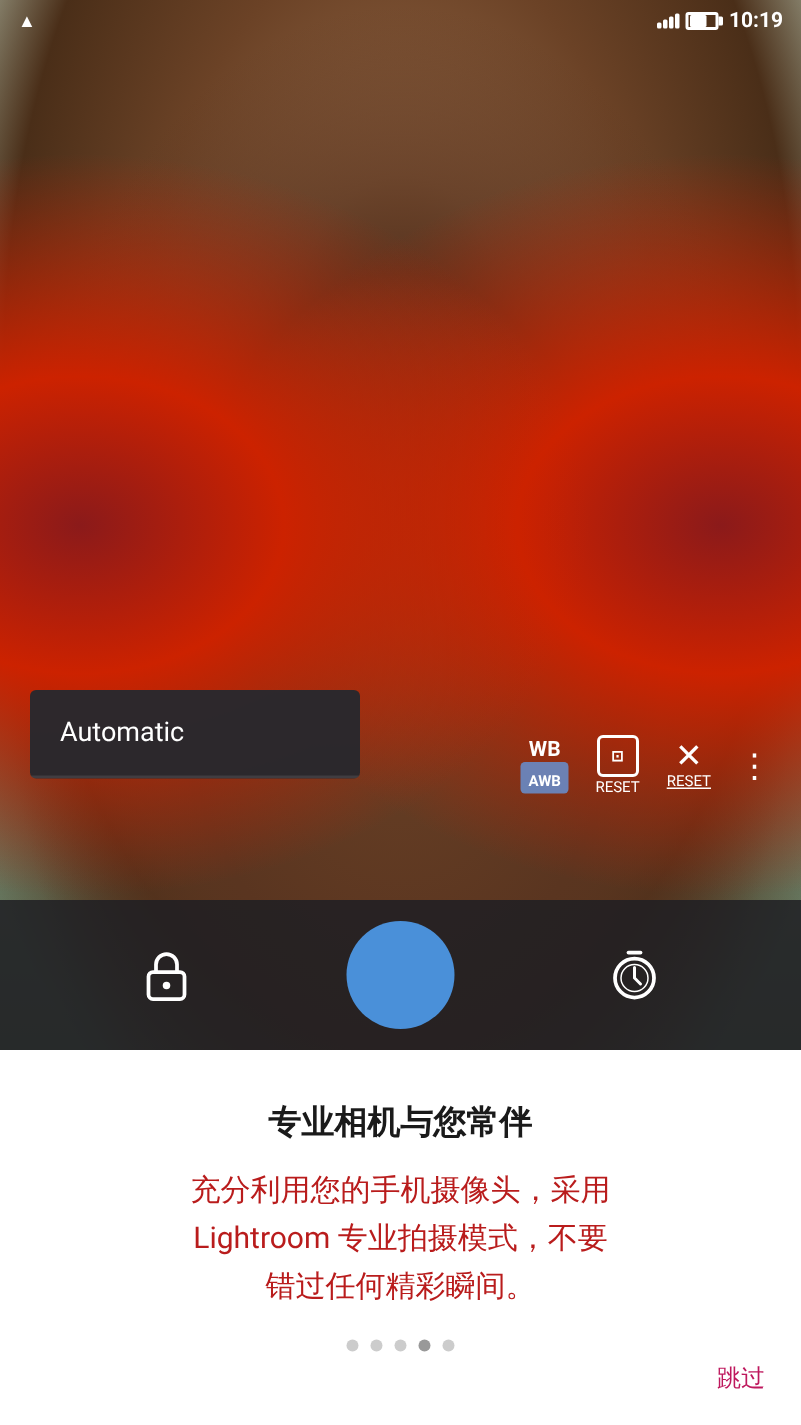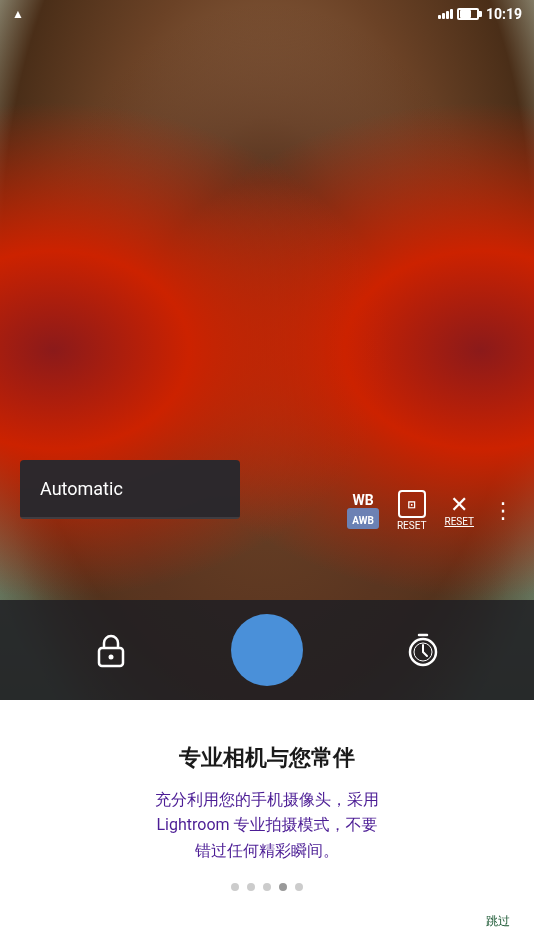--- a/index.html
+++ b/index.html
@@ -252,22 +252,22 @@
 
     .info-title {
       font-size: 22px;
       color: #1a1a1a;
       font-weight: bold;
       margin-bottom: 14px;
       text-align: center;
     }
 
     .info-desc {
-      font-size: 16px;
-      color: #4c1d95;
+      font-size: 20px;
+      color: #b91c1c;
       text-align: center;
       line-height: 1.6;
       margin-bottom: 20px;
     }
 
     
     .dots-indicator {
       display: flex;
       gap: 8px;
       margin-bottom: 16px;
@@ -282,22 +282,22 @@
 
     .dot.active {
       background: #999999;
     }
 
     
     .skip-btn {
       position: absolute;
       bottom: 20px;
       right: 24px;
-      color: #14532d;
-      font-size: 12px;
+      color: #be185d;
+      font-size: 16px;
       cursor: pointer;
       font-weight: normal;
       font-family: Liberation Mono, monospace;
     }
 
     
     .signal-bars {
       display: flex;
       gap: 1px;
       align-items: flex-end;

